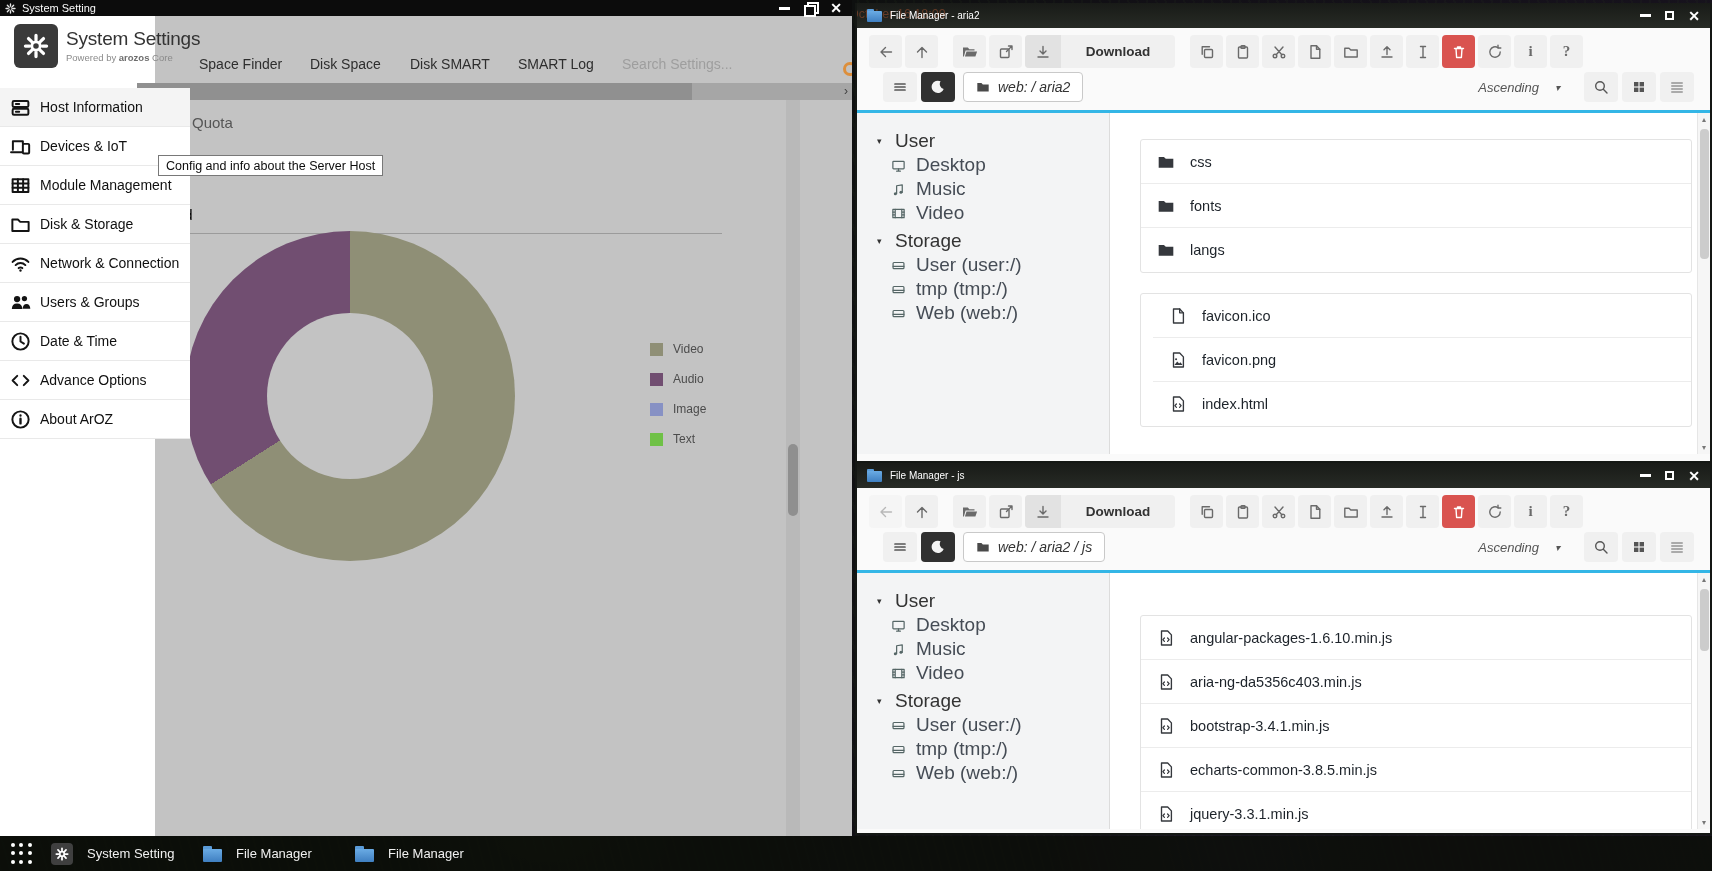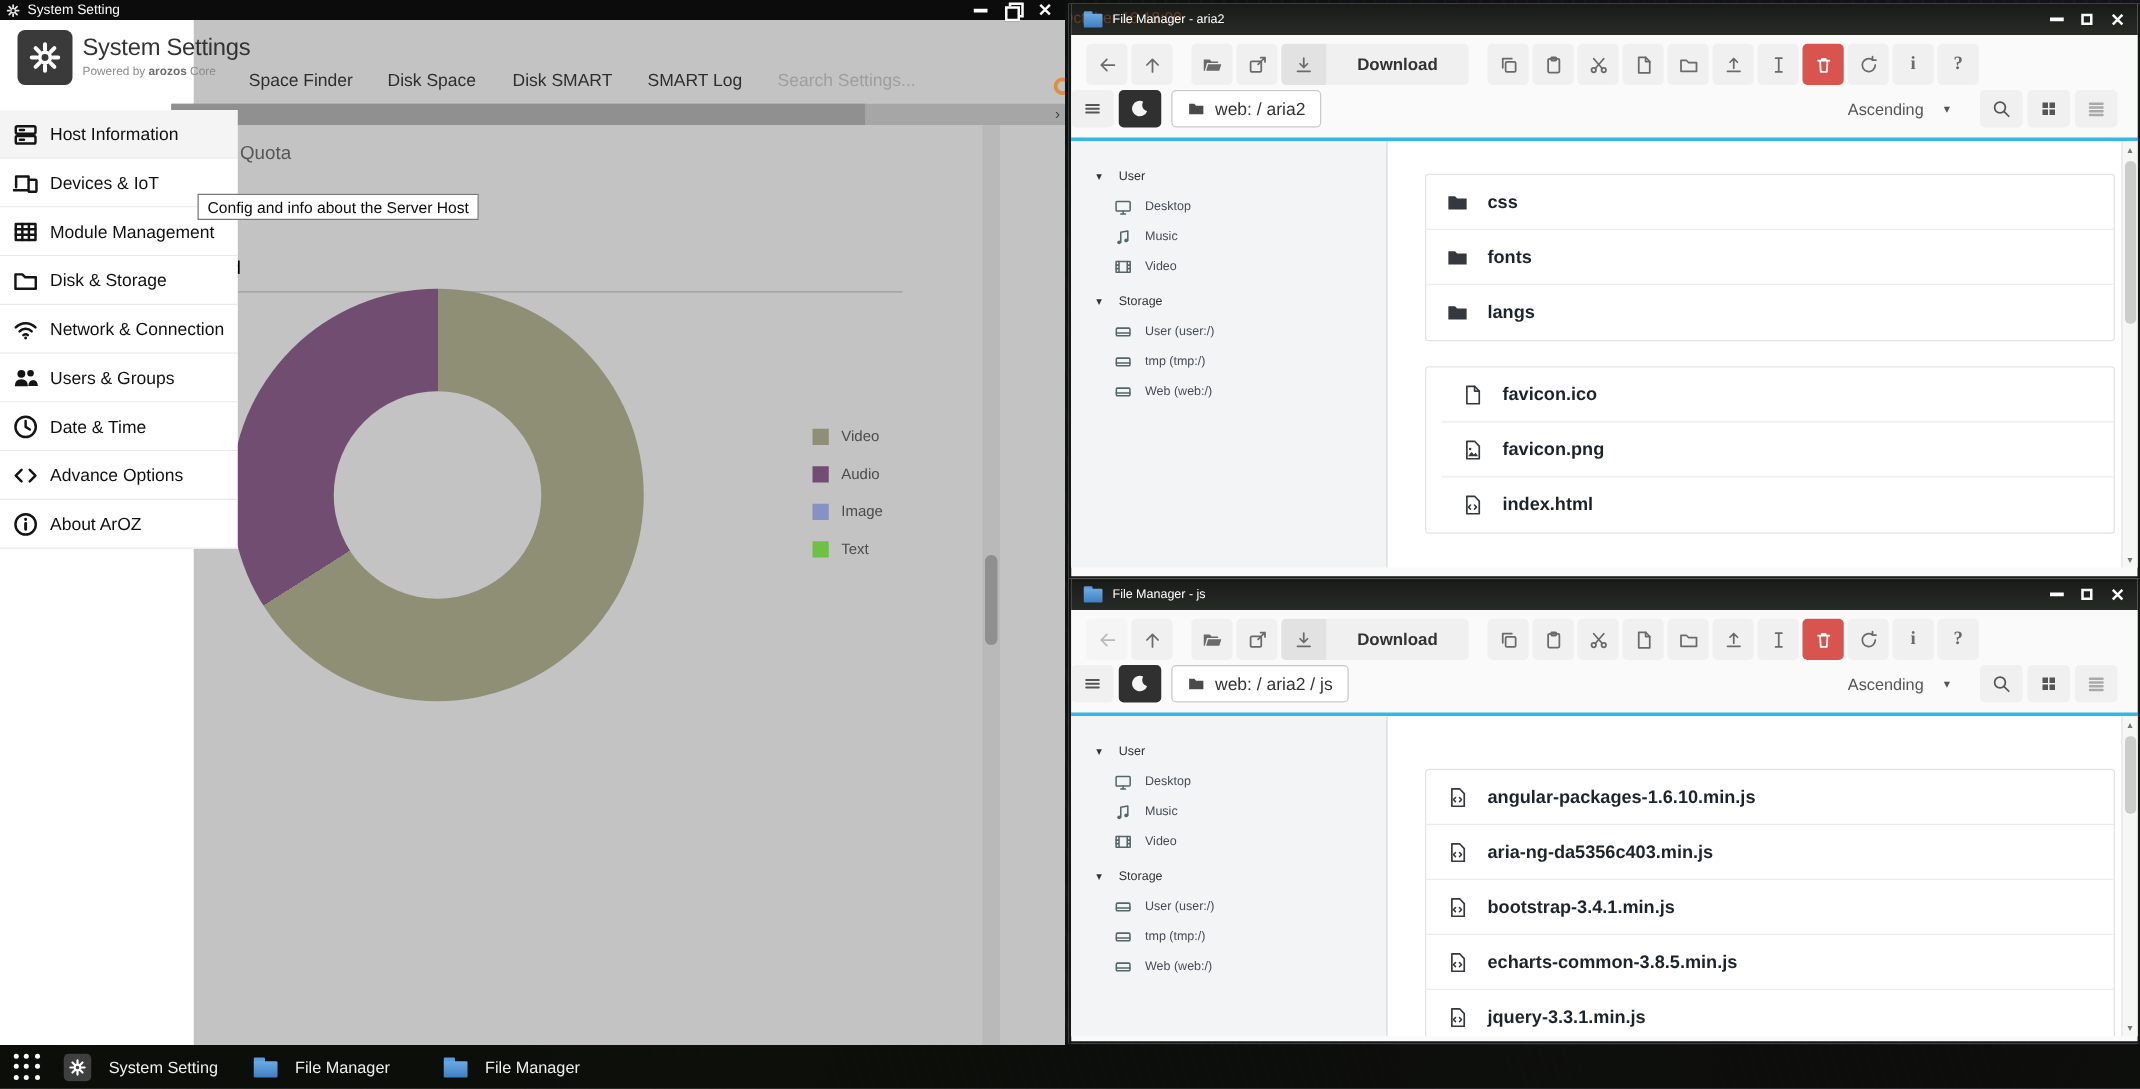--- a/index.html
+++ b/index.html
@@ -82,43 +82,43 @@
   .fm-toolbar{display:flex;align-items:center;padding:0 12px;height:37px;}
   .tbtn{height:33px;min-width:33px;background:#f0f0f0;border-radius:4px;margin-right:3px;display:flex;align-items:center;justify-content:center;color:#6a6a6a;cursor:pointer;}
   .tbtn[data-group="new"]{margin-left:12px;}
   .tbtn[data-variant="danger"]{background:#d9534f;color:#fff;}
   .tbtn[data-variant="wide"]{width:150px;justify-content:flex-start;padding:0;overflow:hidden;}
   .tbtn[data-variant="wide"] .tb-iconwrap{width:36px;height:33px;background:#e2e2e2;display:flex;align-items:center;justify-content:center;}
   .tbtn[data-variant="wide"] .tb-label{flex:1;text-align:center;font-size:13.5px;font-weight:bold;color:#333;}
   .tb-text{font-family:"Liberation Serif",serif;font-weight:bold;font-size:15px;color:inherit;}
   .tb-label:empty,.tb-text:empty{display:none;}
   #win-fm2 .tbtn[data-name="back-button"]{opacity:.45;}
-  .fm-row2{display:flex;align-items:flex-start;padding:2px 12px 8px 0;height:40px;}
+  .fm-row2{display:flex;align-items:flex-start;padding:2px 12px 8px 26px;height:40px;font-style:italic;}
   .sqbtn{width:34px;height:30px;background:#f0f0f0;border-radius:4px;display:flex;align-items:center;justify-content:center;color:#555;margin-right:4px;cursor:pointer;}
   .sqbtn.dark{background:#303030;color:#f3f3f3;}
   .crumb{height:30px;background:#fff;border:1px solid #c9c9c9;border-radius:4px;display:flex;align-items:center;padding:0 12px;margin-left:4px;cursor:pointer;}
   .crumb svg{width:14px;height:14px;color:#4a4a4a;margin-right:8px;}
   .crumb .path{font-size:14px;color:#333;white-space:nowrap;}
   .fm-sort{margin-left:auto;display:flex;align-items:center;font-size:13px;color:#555;cursor:pointer;padding:0 10px;height:30px;}
   .fm-sort .caret{margin-left:16px;font-size:10px;color:#555;}
   .fm-accent{height:3px;background:#34b6e6;}
   .fm-content{display:flex;position:relative;background:#fff;}
   #win-fm1 .fm-content{height:341px;}
   #win-fm2 .fm-content{height:256px;}
   .fm-tree{width:253px;background:#f3f4f5;border-right:1px solid #dcdcdc;padding:12px 0 0 20px;flex:none;}
   .tree-row{display:flex;align-items:center;height:24px;cursor:pointer;color:#3f4650;}
   .tree-row[data-type="section"]{margin-top:4px;}
   .tree-row[data-type="section"] .tree-caret{display:inline;}
   .tree-caret{display:none;font-size:9px;color:#333;width:14px;}
   .tree-row:not([data-type="section"]){padding-left:14px;}
   .tree-row svg{width:15px;height:15px;color:#566;stroke-width:1.3;}
-  .tree-label{font-size:10px;margin-left:10px;color:#454c55;white-space:nowrap;}
+  .tree-label{font-size:19px;margin-left:10px;color:#454c55;white-space:nowrap;}
   .tree-row[data-type="section"] .tree-label{margin-left:4px;color:#333;}
   .fm-files{flex:1;padding:26px 20px 0 30px;overflow:hidden;}
-  .file-card{border:1px solid #e3e3e3;border-radius:3px;background:#fff;width:552px;font-weight:bold;}
+  .file-card{border:1px solid #e3e3e3;border-radius:3px;background:#fff;width:552px;}
   .file-card + .file-card{margin-top:20px;padding-left:12px;}
   .file-row{height:44px;display:flex;align-items:center;padding-left:16px;border-bottom:1px solid #ececec;cursor:pointer;}
   .file-row:last-child{border-bottom:none;}
   .file-row svg{width:18px;height:18px;color:#35383d;stroke-width:1.2;}
   .file-row .fname{font-size:14.5px;color:#1d232a;margin-left:15px;white-space:nowrap;}
   .fm-scroll{position:absolute;right:0;top:0;bottom:0;width:13px;background:#f6f6f6;border-left:1px solid #e6e6e6;}
   .fm-scroll .a{position:absolute;left:0;width:100%;text-align:center;font-size:8px;color:#777;}
   .fm-scroll .a.up{top:2px;} .fm-scroll .a.dn{bottom:2px;}
   .fm-scroll .thumb{position:absolute;left:2px;width:9px;background:#ccc;border-radius:4px;}
   #win-fm1 .fm-scroll .thumb{top:16px;height:130px;}

